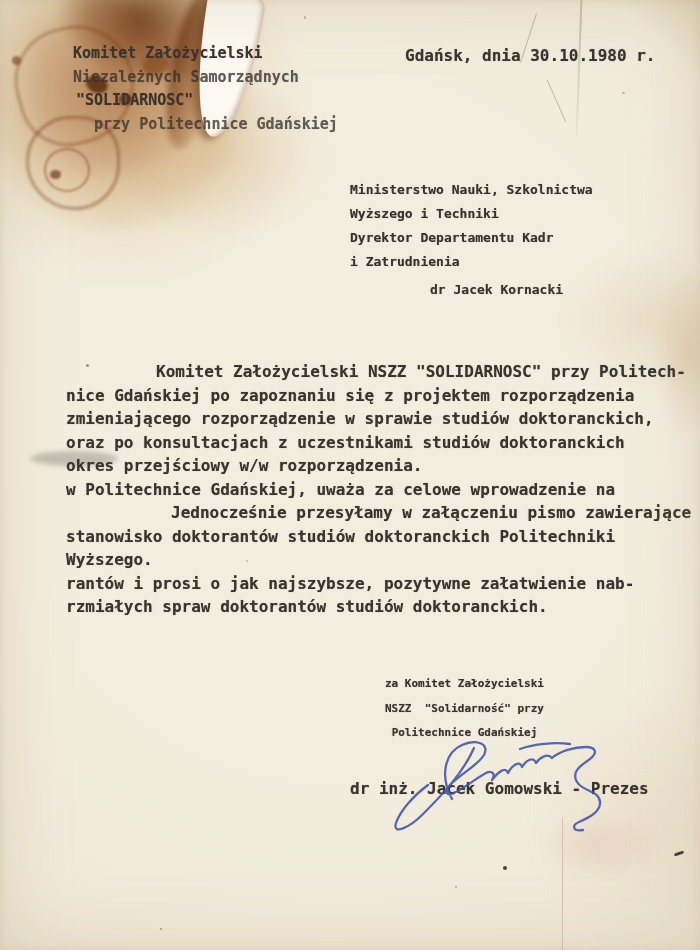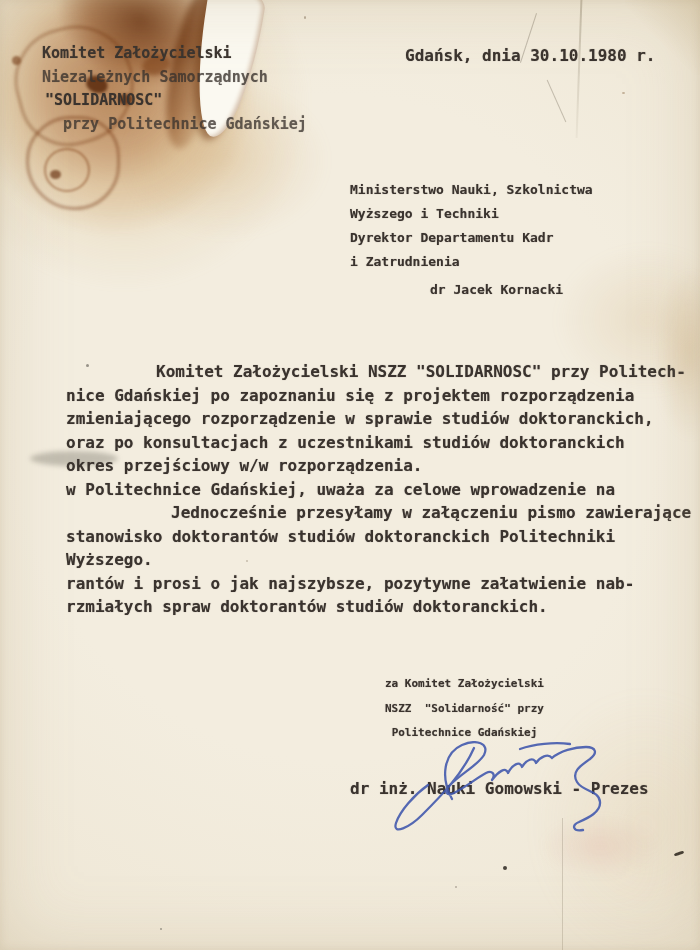--- a/index.html
+++ b/index.html
@@ -12,21 +12,21 @@
     font-family:"DejaVu Sans Mono","Liberation Mono",monospace;
     color:#3a332e;
   }
   .paper::after{
     content:"";position:absolute;inset:0;pointer-events:none;
     box-shadow:inset 0 0 70px rgba(178,158,118,0.28), inset 0 0 10px rgba(160,140,100,0.18);
   }
   .tline{white-space:pre;font-weight:700;
     text-shadow:0 0 1px rgba(52,45,40,0.45);}
   
-  .letterhead{position:absolute;left:37px;top:42px;font-size:15px;line-height:23.5px;}
+  .letterhead{position:absolute;left:68px;top:42px;font-size:15px;line-height:23.5px;}
   .letterhead .tline:nth-child(1){padding-left:5px;}
   .letterhead .tline:nth-child(2){padding-left:5px;opacity:.8;}
   .letterhead .tline:nth-child(3){padding-left:8px;}
   .letterhead .tline:nth-child(4){padding-left:26px;opacity:.78;}
   .dateline{position:absolute;left:405px;top:46px;font-size:16px;}
   .recipient{position:absolute;left:350px;top:178px;font-size:13px;line-height:24px;}
   .attention{margin-top:4px;padding-left:80px;}
   .body-block{position:absolute;left:66px;top:360px;font-size:16px;line-height:23.5px;}
   .ind1{padding-left:90px;}
   .ind2{padding-left:105px;}
@@ -170,21 +170,21 @@
     <div class="tline">rantów i prosi o jak najszybsze, pozytywne załatwienie nab-</div>
     <div class="tline">rzmiałych spraw doktorantów studiów doktoranckich.</div>
   </div>
 
   <div class="closing">
     <div class="tline">za Komitet Założycielski</div>
     <div class="tline">NSZZ  "Solidarność" przy</div>
     <div class="tline">Politechnice Gdańskiej</div>
   </div>
 
-  <div class="signline tline">dr inż. Nauki Gomowski - Prezes</div>
+  <div class="signline tline">dr inż. Jacek Gomowski - Prezes</div>
 
   <svg class="signature-svg" width="245" height="115" viewBox="0 0 245 115">
     <g fill="none" stroke="#3f56ad" stroke-width="2.3" stroke-linecap="round" stroke-linejoin="round" opacity="0.88">
       <path d="M82,66 C70,44 74,20 92,12 C106,6 120,10 114,22 C108,32 92,40 80,52 C74,58 76,64 84,60
                C96,54 108,44 116,40 C122,37 126,41 122,47 C128,39 136,33 138,40 C142,32 150,27 152,34
                C156,27 164,23 166,30 C170,24 178,20 182,25 C190,18 204,14 216,14 C226,14 228,20 220,26
                C210,33 201,39 207,49 C213,59 229,57 230,69 C231,79 218,85 209,89 C201,92 203,99 213,97"></path>
       <path d="M104,15 C92,42 70,64 52,82 C40,94 22,103 26,90 C30,78 44,62 58,52"></path>
       <path d="M150,16 C164,11 184,9 200,11"></path>
     </g>

